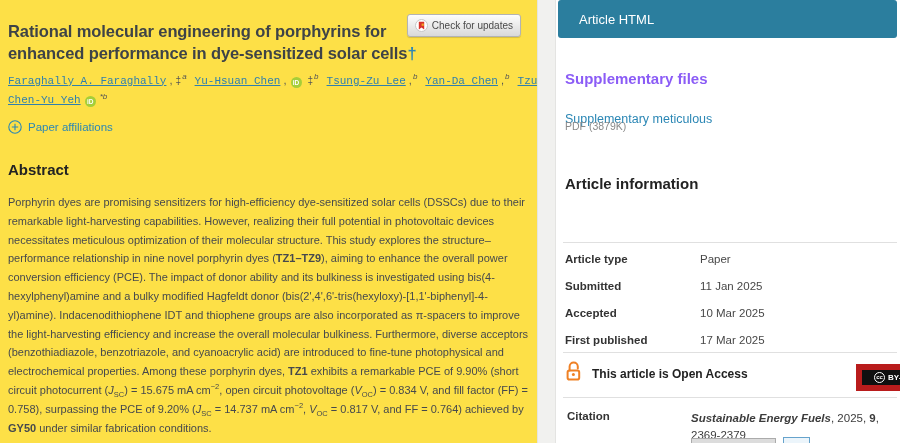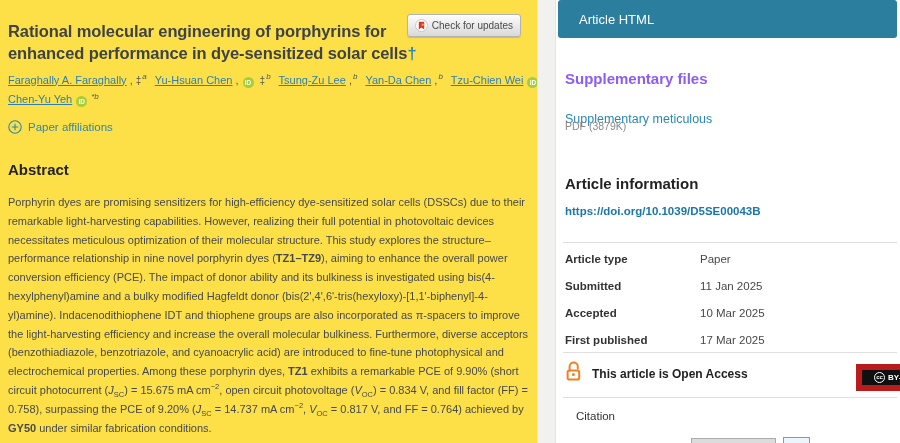--- a/index.html
+++ b/index.html
@@ -17,21 +17,21 @@
   .article-title{position:absolute;left:8px;top:10px;width:414px;
     font-size:16.5px;font-weight:700;color:#3e4347;line-height:1.33;letter-spacing:-0.1px;}
   .title-dagger{color:#2f87b5;text-decoration:none;font-weight:700;}
 
   .check-btn{position:absolute;right:16px;top:14px;height:21px;display:flex;align-items:center;gap:4px;
     padding:0 7px;background:linear-gradient(#fdfdfd,#d9d9d9);border:1px solid #b3b3b3;border-radius:3px;
     font-size:10px;color:#4a4a4a;box-shadow:0 1px 1px rgba(0,0,0,.15);cursor:pointer;white-space:nowrap;}
 
   .authors{position:absolute;left:8px;top:69px;width:526px;font-size:11px;color:#555;line-height:16px;}
   .author{margin-right:8px;white-space:nowrap;}
-  .author-link{color:#2f7fae;text-decoration:underline;cursor:pointer;}
+  .author-link{color:#2f7fae;text-decoration:underline;cursor:pointer;font-family:Liberation Mono, monospace;}
   .mk-comma{color:#555;}
   .mk-dagger{font-size:10px;color:#555;margin-left:3px;}
   sup.mk-sup{font-size:8px;font-style:italic;color:#555;margin-left:1px;}
   .orcid{display:inline-block;width:11px;height:11px;border-radius:50%;background:#a6ce39;color:#fff;
     font-size:6.5px;font-weight:700;text-align:center;line-height:11px;vertical-align:-1px;margin:0 3px 0 4px;cursor:pointer;}
   .author-and{color:#555;margin:0 1px;}
 
   .affil{position:absolute;left:8px;top:120px;display:flex;align-items:center;gap:6px;
     font-size:11.5px;color:#2b87b5;cursor:pointer;}
 
@@ -54,21 +54,21 @@
   .info-row{position:absolute;left:9px;width:332px;font-size:11.5px;color:#484848;}
   .info-row .info-label{font-weight:700;color:#333;margin-top:9px;}
   .info-row .info-value{position:absolute;left:135px;top:0;color:#484848;}
   .row-0{top:253px;} .row-1{top:280px;} .row-2{top:307px;} .row-3{top:334px;}
   .oa-icon{position:absolute;left:9px;top:361px;}
   .oa-text{position:absolute;left:36px;top:367px;font-size:12px;font-weight:700;color:#222;}
   .cc-badge{position:absolute;right:5px;top:364px;width:63px;height:15px;background:#101010;border:6px solid #b91c1c;
     color:#fff;display:flex;align-items:center;justify-content:center;gap:3px;font-size:8px;font-weight:700;cursor:pointer;}
   .cc-circle{display:inline-block;width:9px;height:9px;border:1px solid #fff;border-radius:50%;
     font-size:6px;font-weight:700;line-height:9px;text-align:center;}
-  .cit-label{position:absolute;left:20px;top:410px;font-size:11.5px;font-weight:400;color:#333;}
+  .cit-label{position:absolute;left:11px;top:410px;font-size:11.5px;font-weight:700;color:#333;}
   .cit-value{position:absolute;left:135px;top:410px;width:205px;font-size:11.5px;color:#3c3c3c;line-height:17px;}
   .cit-journal{font-weight:700;font-style:italic;}
   .cit-volume{font-weight:700;}
   .cit-select{position:absolute;left:135px;top:438px;width:85px;height:6px;background:#dcdcdc;border:1px solid #ababab;box-sizing:border-box;cursor:pointer;}
   .cit-go{position:absolute;left:227px;top:437px;width:27px;height:7px;background:#ecf5fb;border:1px solid #66a3cc;box-sizing:border-box;cursor:pointer;}
 </style>
 </head>
 <body>
 
 <div class="left-panel">
@@ -106,21 +106,20 @@
 
 <div class="right-panel">
 
   <button class="article-html-btn">Article HTML</button>
 
   <div class="supp-h">Supplementary files</div>
   <a class="supp-link">Supplementary meticulous</a>
   <div class="supp-type">PDF (3879K)</div>
 
   <div class="info-h">Article information</div>
-  <a class="doi-link">https://doi.org/10.1039/D5SE00043B</a>
 
   <div class="hrule hr1"></div>
 
   <div class="info-row row-0">
     <span class="info-label">Article type</span>
     <span class="info-value">Paper</span>
   </div>
   <div class="info-row row-1">
     <span class="info-label">Submitted</span>
     <span class="info-value">11 Jan 2025</span>
@@ -145,16 +144,17 @@
   </span>
   <div class="oa-text">This article is Open Access</div>
   <div class="cc-badge">
     <span class="cc-circle">cc</span>
     <span>BY-NC</span>
   </div>
 
   <div class="hrule hr3"></div>
 
   <div class="cit-label">Citation</div>
+  <div class="cit-value"><span class="cit-journal">Sustainable Energy Fuels</span><span>, 2025, </span><span class="cit-volume">9</span><span>, 2369-2379</span></div>
 
   <div class="cit-select"></div>
   <div class="cit-go"></div>
 </div>
 
 </body></html>

